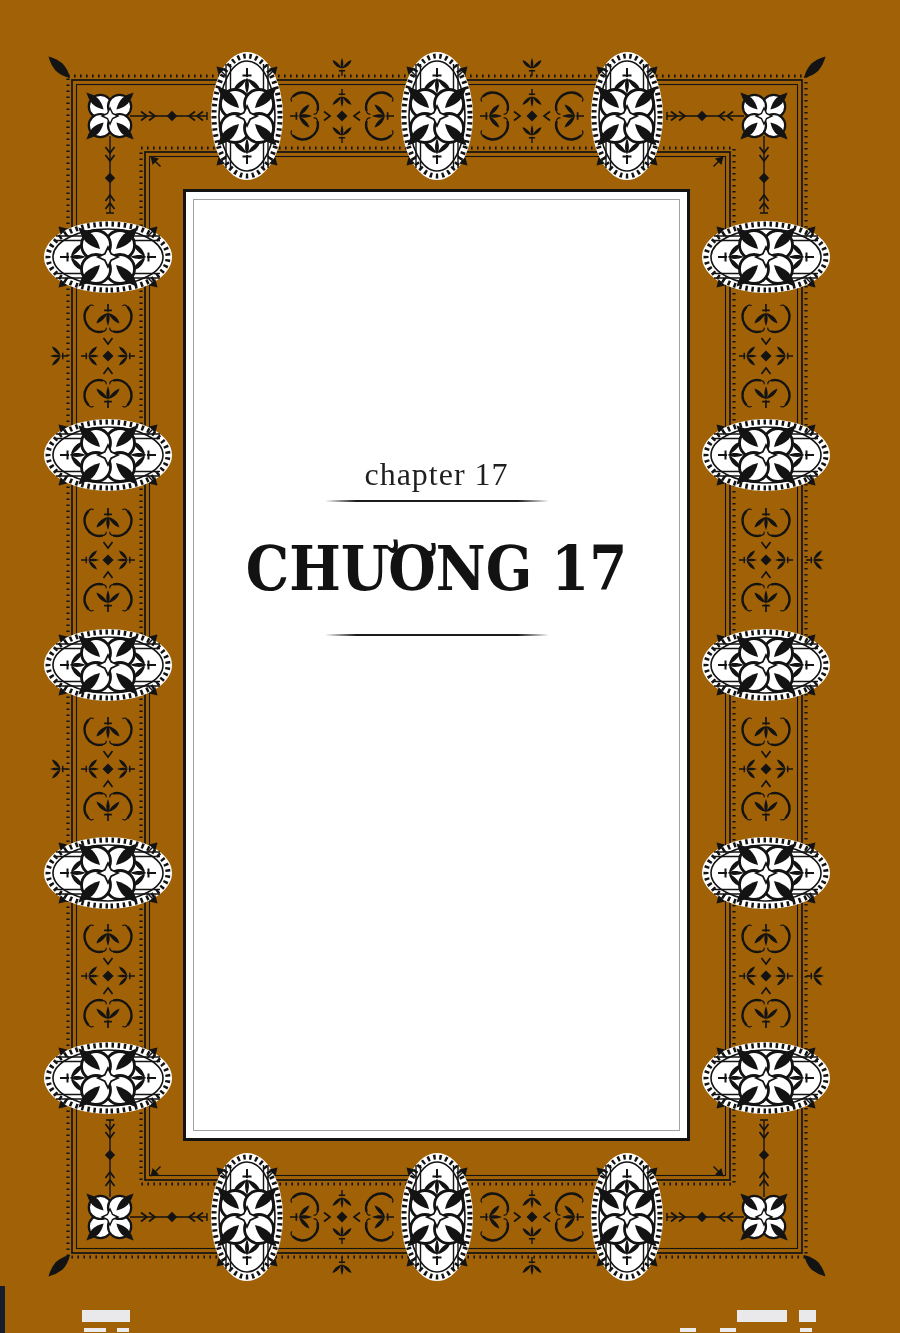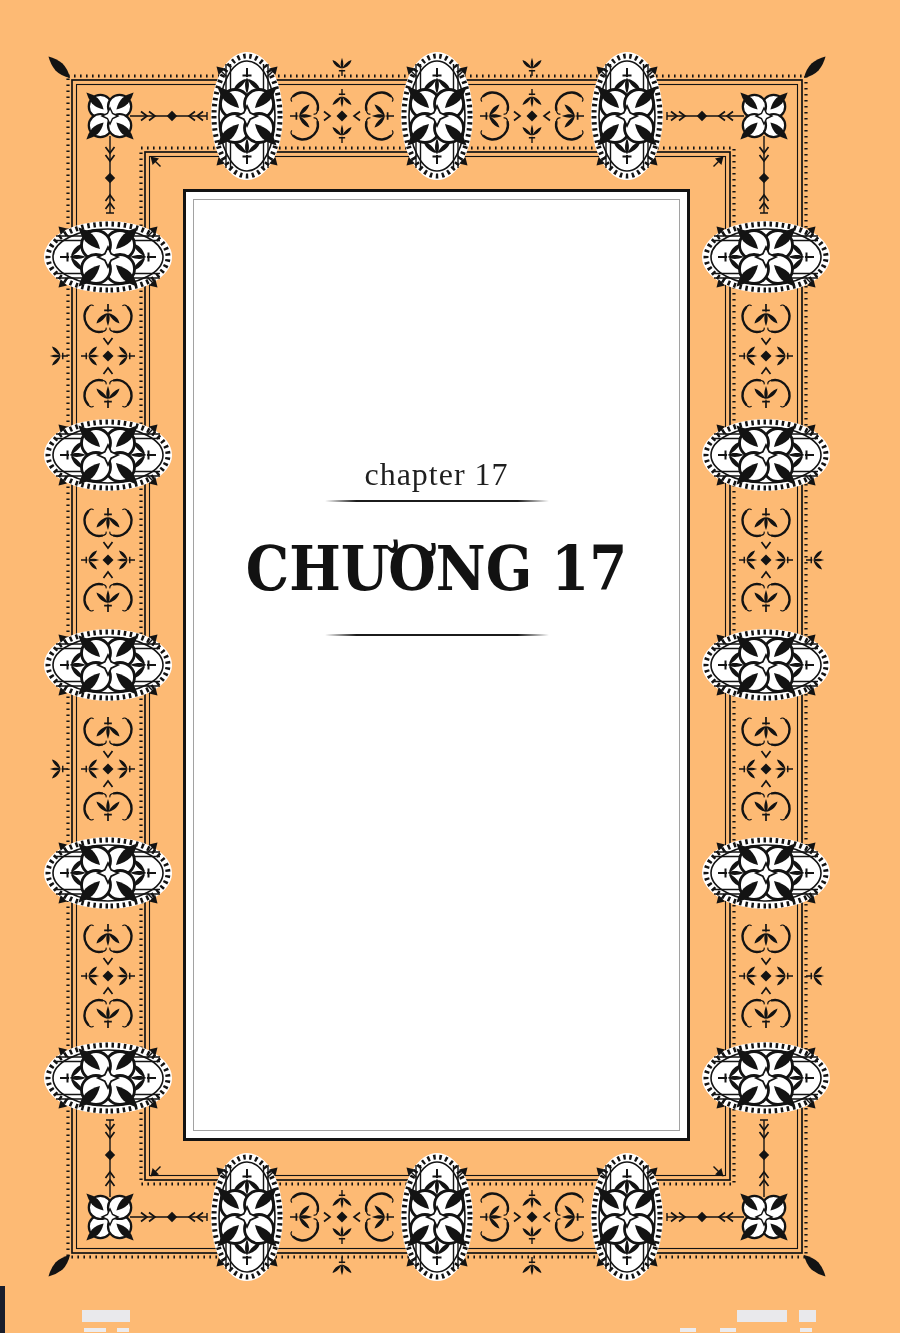--- a/index.html
+++ b/index.html
@@ -1,16 +1,16 @@
 <!DOCTYPE html>
 <html><head>
 <meta charset="utf-8">
 <style>
   html,body{margin:0;padding:0;background:#ffffff;}
-  .stage{position:relative;width:900px;height:1333px;background:#fdba74;overflow:hidden;
+  .stage{position:relative;width:900px;height:1333px;background:#a16207;overflow:hidden;
          font-family:"Liberation Serif","DejaVu Serif",serif;}
   .border-svg{position:absolute;left:0;top:0;z-index:1;}
   .inner-frame{position:absolute;left:183px;top:189px;width:507px;height:952px;
                border:3.5px solid #131313;box-sizing:border-box;z-index:2;background:#ffffff;}
   .inner-frame-thin{position:absolute;left:7px;top:7px;right:7px;bottom:7px;
                     border:1.4px solid #a2a2a2;}
   .title-block{position:absolute;left:183px;top:0;width:507px;height:1333px;z-index:3;}
   .chapter-small{position:absolute;left:0;top:453px;width:100%;height:42px;line-height:42px;
                  text-align:center;font-size:32px;color:#1f1f1f;letter-spacing:1px;
                  font-family:"Liberation Serif","DejaVu Serif",serif;}

